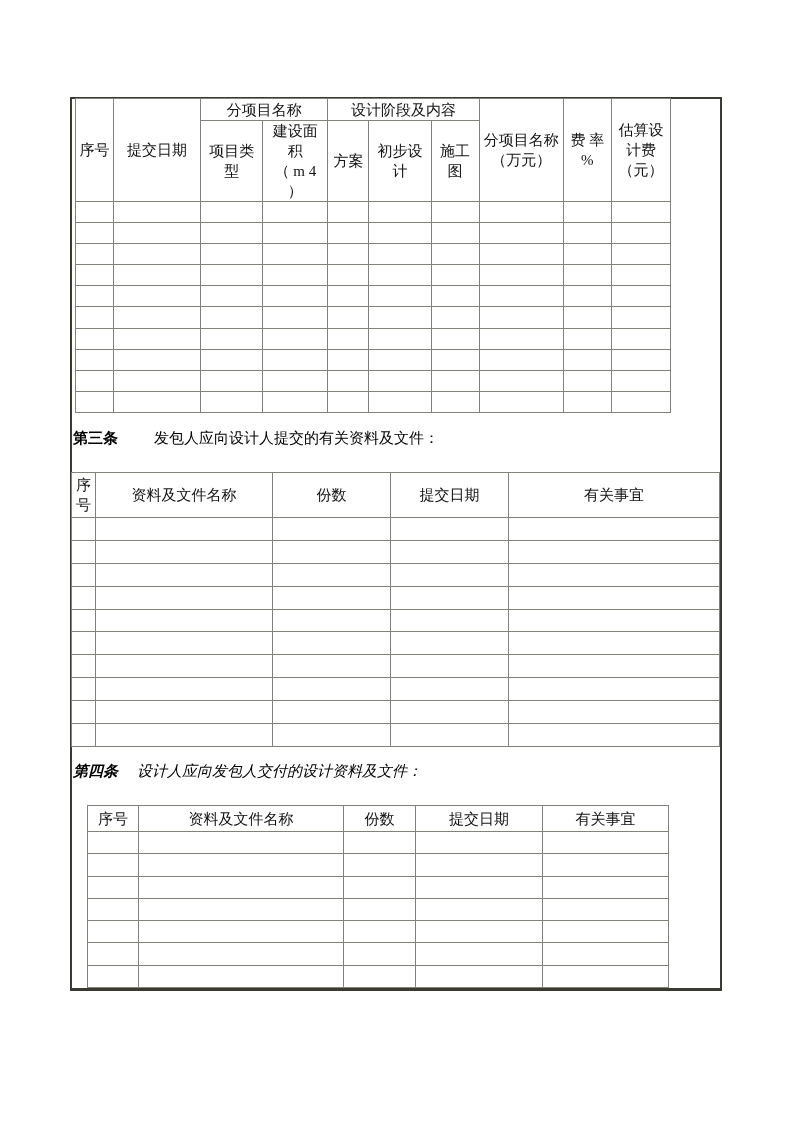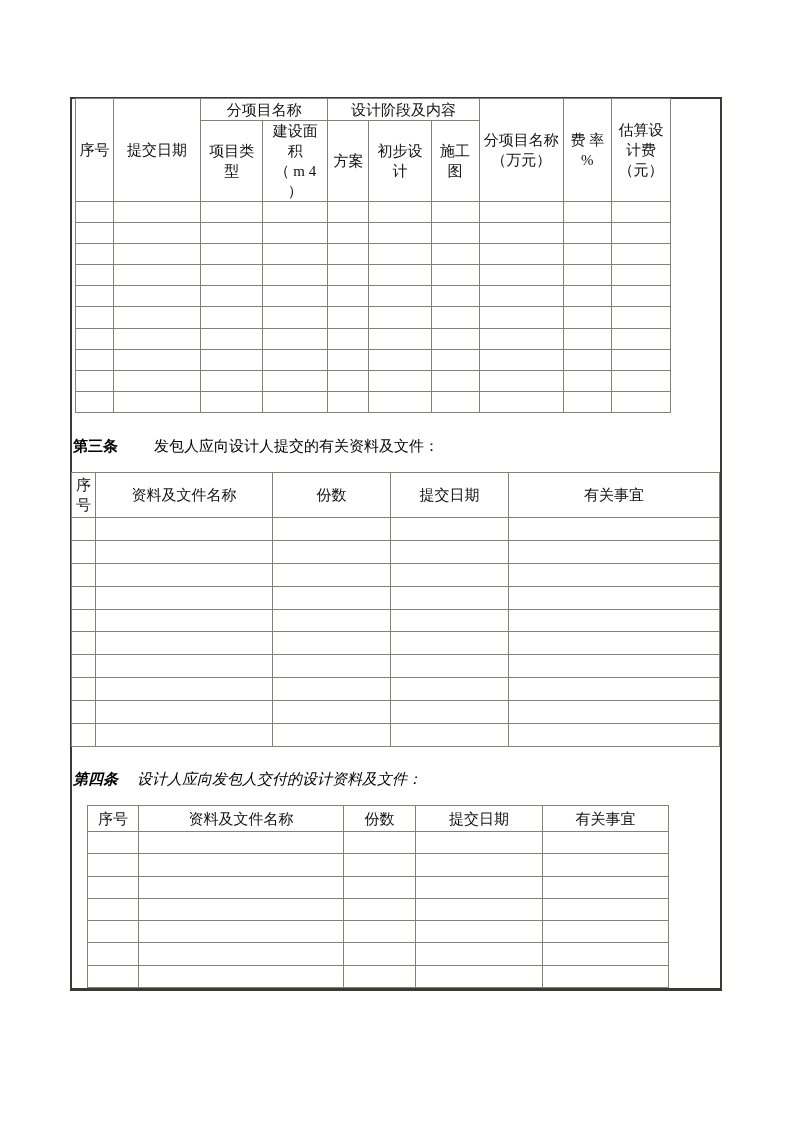--- a/index.html
+++ b/index.html
@@ -44,21 +44,20 @@
   .t2 thead tr{height:45px;}
   
   .t3{left:15px;top:706px;width:582px;height:183px;}
   .t3 thead tr{height:26px;}
   
   .clause{
     position:absolute;left:1px;
     font-size:15px;line-height:19px;
     white-space:nowrap;
     color:#000000;
-    margin-top:8px;
   }
   #clause3{top:330px;}
   #clause4{top:663px;font-style:italic;}
   .clause-label{font-weight:bold;}
   #clause3 .clause-label{margin-right:36px;}
   #clause4 .clause-label{margin-right:19px;}
 </style>
 </head>
 <body>
 

